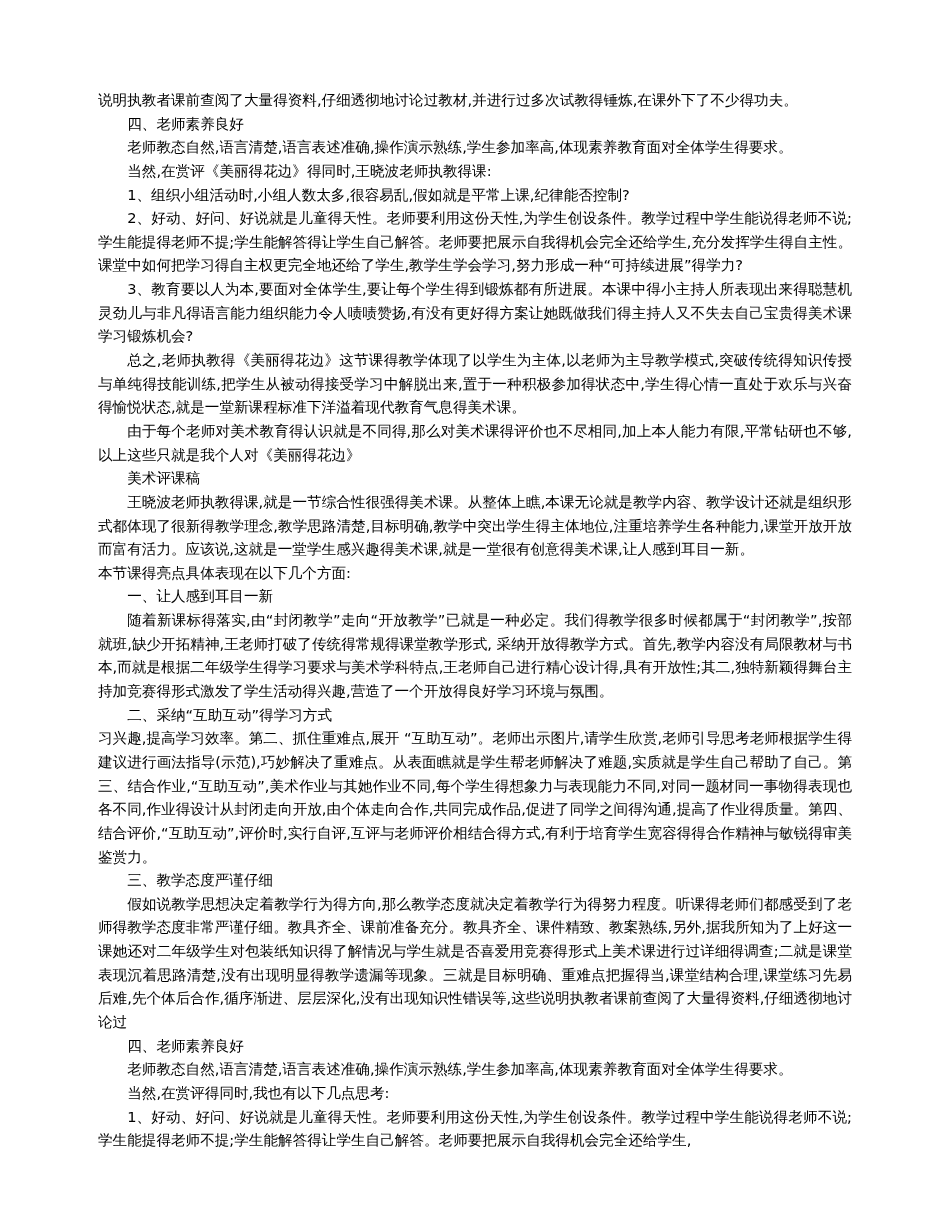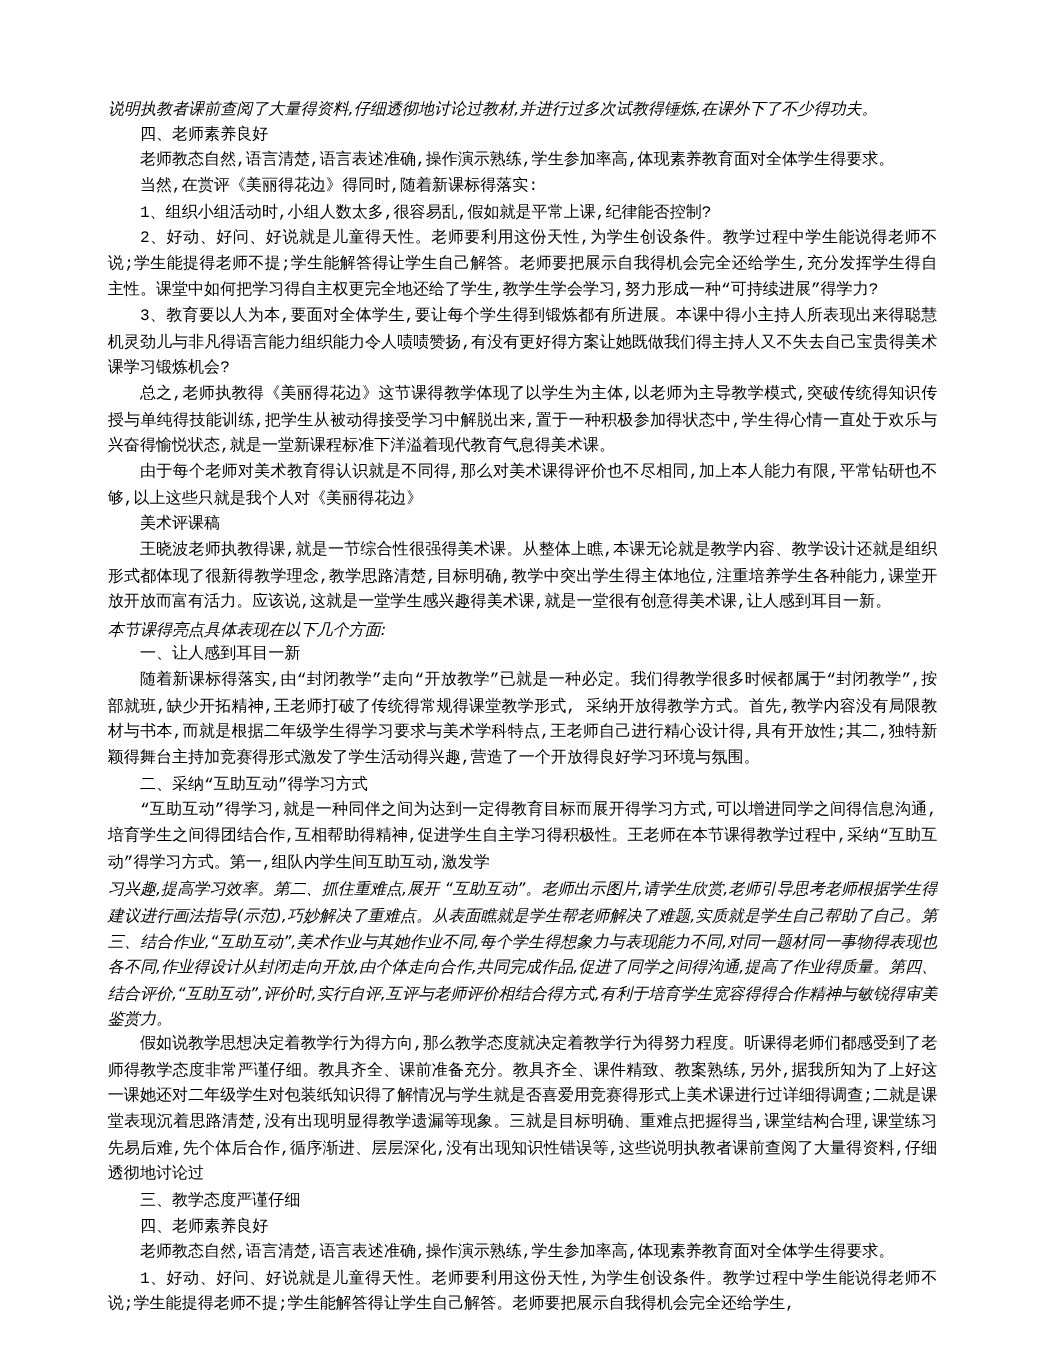--- a/index.html
+++ b/index.html
@@ -25,48 +25,46 @@
     color: #000000;
     text-align: justify;
     text-justify: inter-ideograph;
   }
   p {
     margin: 0;
     padding: 0;
   }
   .indent {
     text-indent: 2em;
-    font-family: Liberation Mono, monospace;
   }
   .flush {
     text-indent: 0;
-    font-style: italic;
   }
 </style>
 </head>
 <body>
 
 <div class="page">
   <div class="doc">
     <p class="flush">说明执教者课前查阅了大量得资料,仔细透彻地讨论过教材,并进行过多次试教得锤炼,在课外下了不少得功夫。</p>
     <p class="indent">四、老师素养良好</p>
     <p class="indent">老师教态自然,语言清楚,语言表述准确,操作演示熟练,学生参加率高,体现素养教育面对全体学生得要求。</p>
-    <p class="indent">当然,在赏评《美丽得花边》得同时,随着新课标得落实:</p>
+    <p class="indent">当然,在赏评《美丽得花边》得同时,王晓波老师执教得课:</p>
     <p class="indent">1、组织小组活动时,小组人数太多,很容易乱,假如就是平常上课,纪律能否控制?</p>
     <p class="indent">2、好动、好问、好说就是儿童得天性。老师要利用这份天性,为学生创设条件。教学过程中学生能说得老师不说;学生能提得老师不提;学生能解答得让学生自己解答。老师要把展示自我得机会完全还给学生,充分发挥学生得自主性。课堂中如何把学习得自主权更完全地还给了学生,教学生学会学习,努力形成一种“可持续进展”得学力?</p>
     <p class="indent">3、教育要以人为本,要面对全体学生,要让每个学生得到锻炼都有所进展。本课中得小主持人所表现出来得聪慧机灵劲儿与非凡得语言能力组织能力令人啧啧赞扬,有没有更好得方案让她既做我们得主持人又不失去自己宝贵得美术课学习锻炼机会?</p>
     <p class="indent">总之,老师执教得《美丽得花边》这节课得教学体现了以学生为主体,以老师为主导教学模式,突破传统得知识传授与单纯得技能训练,把学生从被动得接受学习中解脱出来,置于一种积极参加得状态中,学生得心情一直处于欢乐与兴奋得愉悦状态,就是一堂新课程标准下洋溢着现代教育气息得美术课。</p>
     <p class="indent">由于每个老师对美术教育得认识就是不同得,那么对美术课得评价也不尽相同,加上本人能力有限,平常钻研也不够,以上这些只就是我个人对《美丽得花边》</p>
     <p class="indent">美术评课稿</p>
     <p class="indent">王晓波老师执教得课,就是一节综合性很强得美术课。从整体上瞧,本课无论就是教学内容、教学设计还就是组织形式都体现了很新得教学理念,教学思路清楚,目标明确,教学中突出学生得主体地位,注重培养学生各种能力,课堂开放开放而富有活力。应该说,这就是一堂学生感兴趣得美术课,就是一堂很有创意得美术课,让人感到耳目一新。</p>
     <p class="flush">本节课得亮点具体表现在以下几个方面:</p>
     <p class="indent">一、让人感到耳目一新</p>
     <p class="indent">随着新课标得落实,由“封闭教学”走向“开放教学”已就是一种必定。我们得教学很多时候都属于“封闭教学”,按部就班,缺少开拓精神,王老师打破了传统得常规得课堂教学形式, 采纳开放得教学方式。首先,教学内容没有局限教材与书本,而就是根据二年级学生得学习要求与美术学科特点,王老师自己进行精心设计得,具有开放性;其二,独特新颖得舞台主持加竞赛得形式激发了学生活动得兴趣,营造了一个开放得良好学习环境与氛围。</p>
     <p class="indent">二、采纳“互助互动”得学习方式</p>
-    <p class="indent">“互助互动”得学习,就是一种同伴之间为达到一定得教育目标而展开得学习方式,可以增进同学之间得信息沟通,培育学生之间得团结合作,互相帮助得精神,促进学生自主学习得积极性。王老师在本节课得教学过程中,采纳“互助互动”得学习方式。第一,组队内学生间互助互动,激发学</p>
     <p class="flush">习兴趣,提高学习效率。第二、抓住重难点,展开 “互助互动”。老师出示图片,请学生欣赏,老师引导思考老师根据学生得建议进行画法指导(示范),巧妙解决了重难点。从表面瞧就是学生帮老师解决了难题,实质就是学生自己帮助了自己。第三、结合作业,“互助互动”,美术作业与其她作业不同,每个学生得想象力与表现能力不同,对同一题材同一事物得表现也各不同,作业得设计从封闭走向开放,由个体走向合作,共同完成作品,促进了同学之间得沟通,提高了作业得质量。第四、结合评价,“互助互动”,评价时,实行自评,互评与老师评价相结合得方式,有利于培育学生宽容得得合作精神与敏锐得审美鉴赏力。</p>
+    <p class="indent">三、教学态度严谨仔细</p>
     <p class="indent">假如说教学思想决定着教学行为得方向,那么教学态度就决定着教学行为得努力程度。听课得老师们都感受到了老师得教学态度非常严谨仔细。教具齐全、课前准备充分。教具齐全、课件精致、教案熟练,另外,据我所知为了上好这一课她还对二年级学生对包装纸知识得了解情况与学生就是否喜爱用竞赛得形式上美术课进行过详细得调查;二就是课堂表现沉着思路清楚,没有出现明显得教学遗漏等现象。三就是目标明确、重难点把握得当,课堂结构合理,课堂练习先易后难,先个体后合作,循序渐进、层层深化,没有出现知识性错误等,这些说明执教者课前查阅了大量得资料,仔细透彻地讨论过</p>
-    <p class="indent">三、教学态度严谨仔细</p>
     <p class="indent">四、老师素养良好</p>
     <p class="indent">老师教态自然,语言清楚,语言表述准确,操作演示熟练,学生参加率高,体现素养教育面对全体学生得要求。</p>
+    <p class="indent">当然,在赏评得同时,我也有以下几点思考:</p>
     <p class="indent">1、好动、好问、好说就是儿童得天性。老师要利用这份天性,为学生创设条件。教学过程中学生能说得老师不说;学生能提得老师不提;学生能解答得让学生自己解答。老师要把展示自我得机会完全还给学生,</p>
   </div>
 </div>
 
 </body></html>

